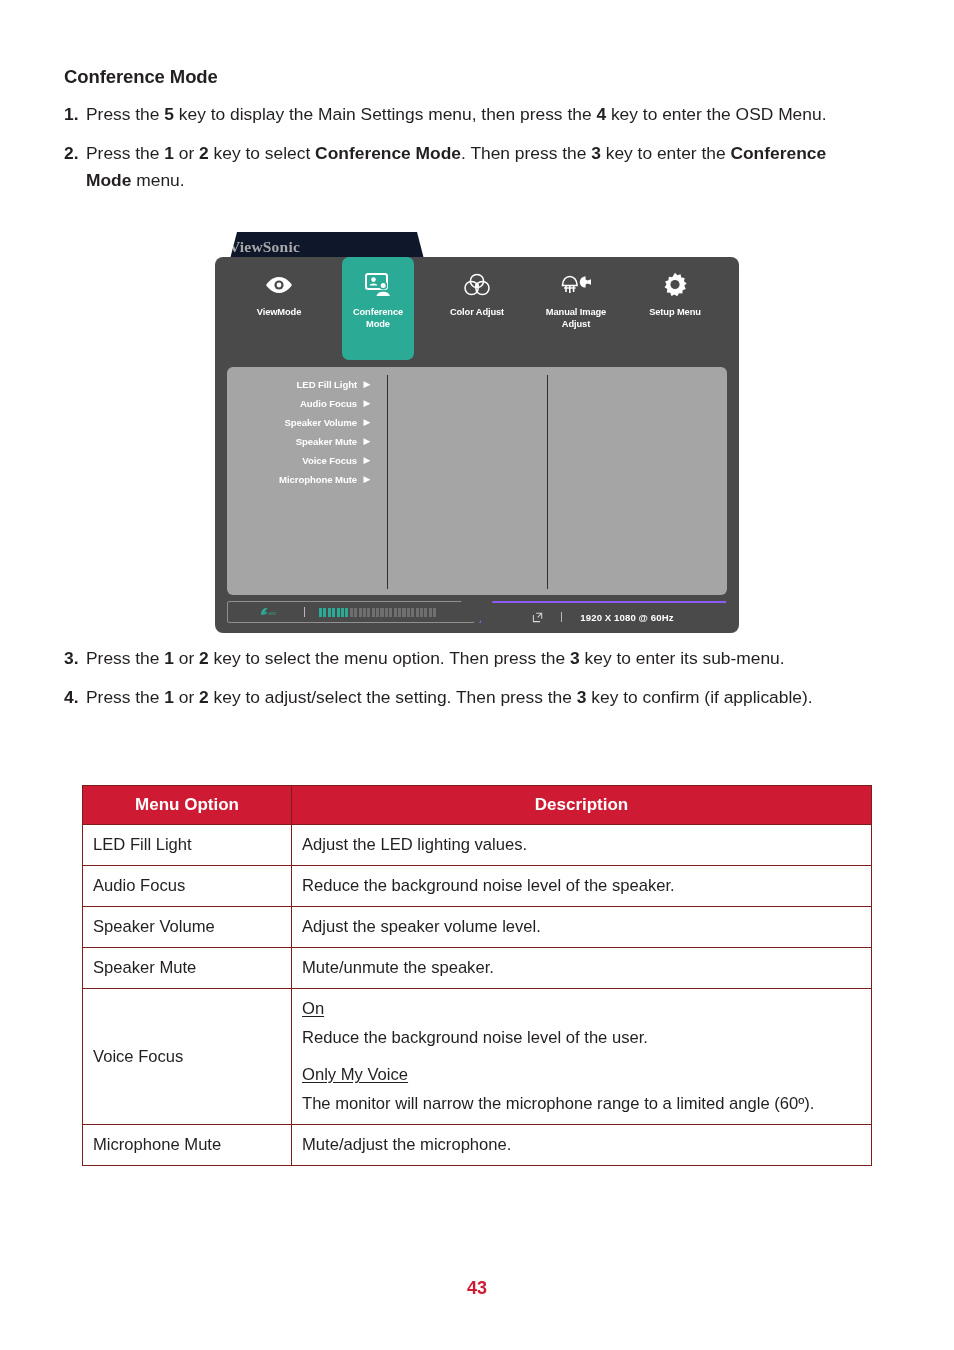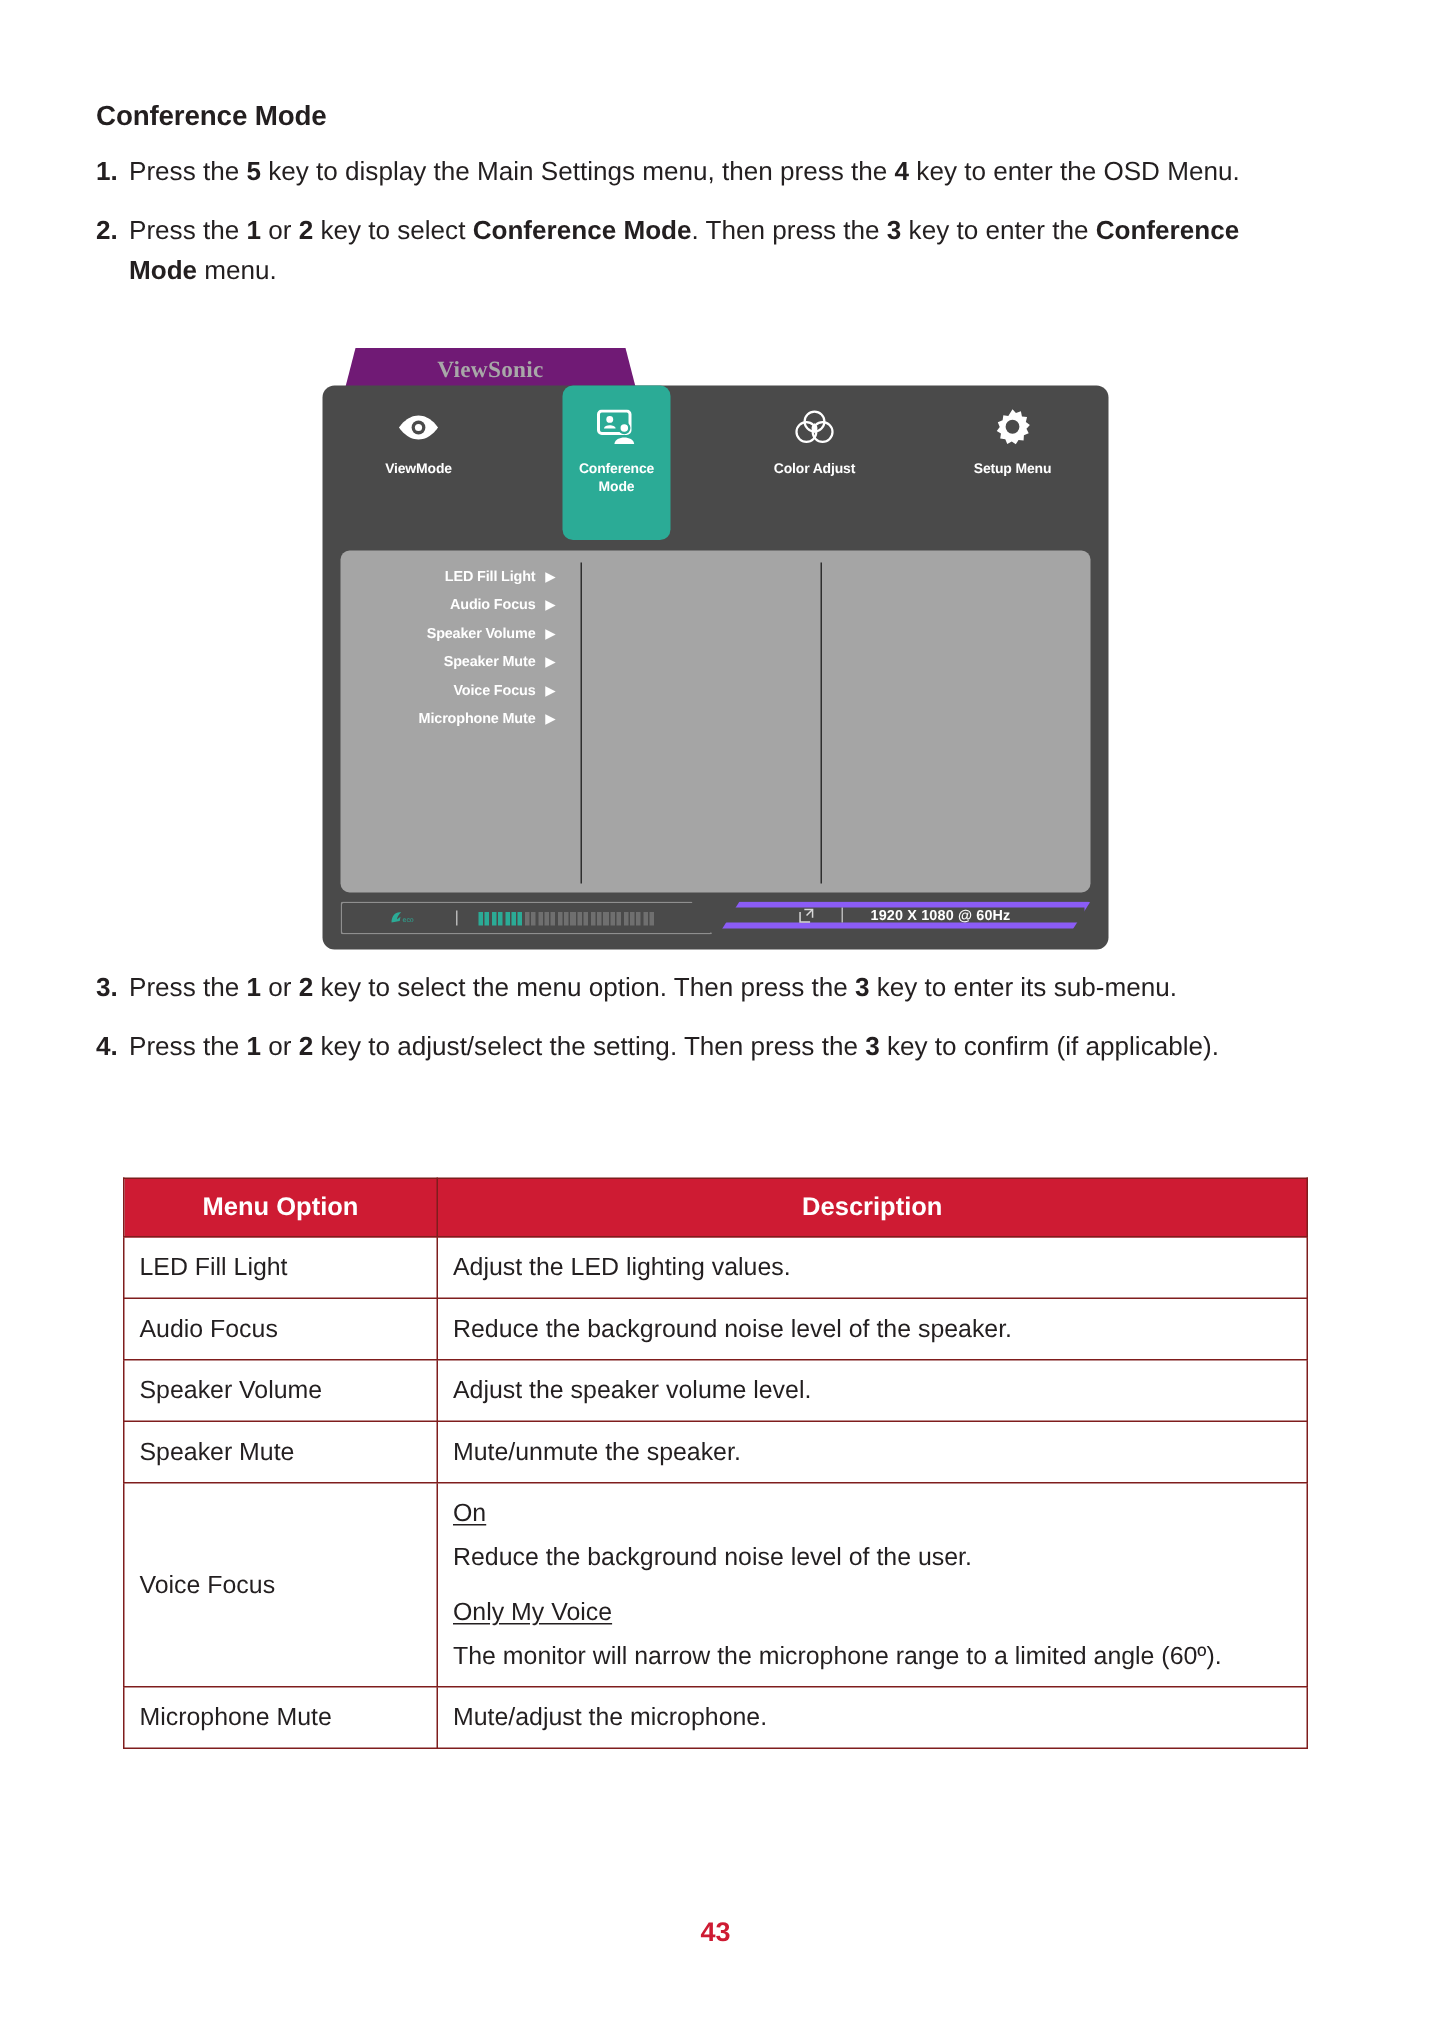--- a/index.html
+++ b/index.html
@@ -71,23 +71,22 @@
     top: 232px;
     width: 524px;
     height: 401px;
   }
   .osd-logo-tab {
     position: absolute;
     left: 14px;
     top: 0;
     width: 196px;
     height: 31px;
-    background: #701a75;
+    background: #0f172a;
     clip-path: polygon(8px 0, 188px 0, 196px 31px, 0 31px);
-    text-align: center;
   }
   .osd-logo-text {
     font-family: "Liberation Serif", serif;
     font-size: 15.5px;
     font-weight: bold;
     color: #a8a8a8;
     line-height: 30px;
     letter-spacing: 0.2px;
   }
   .osd-body {
@@ -204,23 +203,23 @@
     border: 1px solid #8f8f8f;
     box-sizing: border-box;
     border-radius: 2px;
     clip-path: polygon(0 0, 234px 0, 248px 22px, 0 22px);
     display: flex;
     align-items: center;
   }
   .osd-status-right {
     position: relative;
     width: 248px;
-    height: 18px;
+    height: 32px;
     margin-left: 4px;
-    border: 4px solid #8b5cf6;
+    border: 2px solid #8b5cf6;
     box-sizing: border-box;
     border-radius: 2px;
     clip-path: polygon(14px 0, 248px 0, 234px 22px, 0 22px);
     display: flex;
     align-items: center;
     justify-content: center;
   }
   .eco-icon {
     margin-left: 32px;
     display: flex;
@@ -359,20 +358,31 @@
           <div class="osd-tab">
             <div class="osd-tab-icon">
               <svg width="26" height="24" viewBox="0 0 26 24">
                 <circle cx="13" cy="8" r="6.6" fill="none" stroke="#fff" stroke-width="1.5"></circle>
                 <circle cx="7.6" cy="15" r="6.6" fill="none" stroke="#fff" stroke-width="1.5"></circle>
                 <circle cx="18.4" cy="15" r="6.6" fill="none" stroke="#fff" stroke-width="1.5"></circle>
                 <path d="M13 9.2 C10.4 10.9 10.4 14 13 15.6 C15.6 14 15.6 10.9 13 9.2 Z" fill="#fff"></path>
               </svg>
             </div>
             <div class="osd-tab-label">Color Adjust</div>
+          </div>
+          <div class="osd-tab">
+            <div class="osd-tab-icon">
+              <svg width="32" height="20" viewBox="0 0 32 20">
+                <path d="M2.5 10.5 C2.5 4.6 6.2 1.5 9.8 1.5 C13.4 1.5 17.1 4.6 17.1 10.5 Z" fill="none" stroke="#fff" stroke-width="1.6"></path>
+                <path d="M6 10.5 V17 M9.8 10.5 V18 M13.6 10.5 V17" stroke="#fff" stroke-width="1.6"></path>
+                <path d="M4 13 H15.6" stroke="#fff" stroke-width="1.4"></path>
+                <path d="M31 4.2 L27.4 5.6 L25.6 4.4 L25.6 1.4 C22.2 1.4 19.8 3.8 19.8 7 C19.8 10.2 22.2 12.6 25.6 12.6 L25.6 9.6 L27.4 8.4 L31 9.8 Z" fill="#fff"></path>
+              </svg>
+            </div>
+            <div class="osd-tab-label">Manual Image<br>Adjust</div>
           </div>
           <div class="osd-tab">
             <div class="osd-tab-icon">
               <svg width="26" height="26" viewBox="0 0 26 26">
                 <path d="M13 0.8 L15.3 3.3 L18.6 2.2 L19.3 5.6 L22.7 6 L21.9 9.3 L24.6 11.3 L22.3 13.8 L23.8 16.9 L20.6 18.2 L20.4 21.6 L17 21.3 L15.2 24.2 L12.5 22.4 L9.5 24 L8.2 20.8 L4.8 20.4 L5.3 17 L2.5 15.3 L4.5 12.6 L3.2 9.5 L6.4 8.2 L6.9 4.8 L10.2 5.3 Z" fill="#fff"></path>
                 <circle cx="13" cy="12.5" r="4.6" fill="#4a4a4a"></circle>
               </svg>
             </div>
             <div class="osd-tab-label">Setup Menu</div>
           </div>

